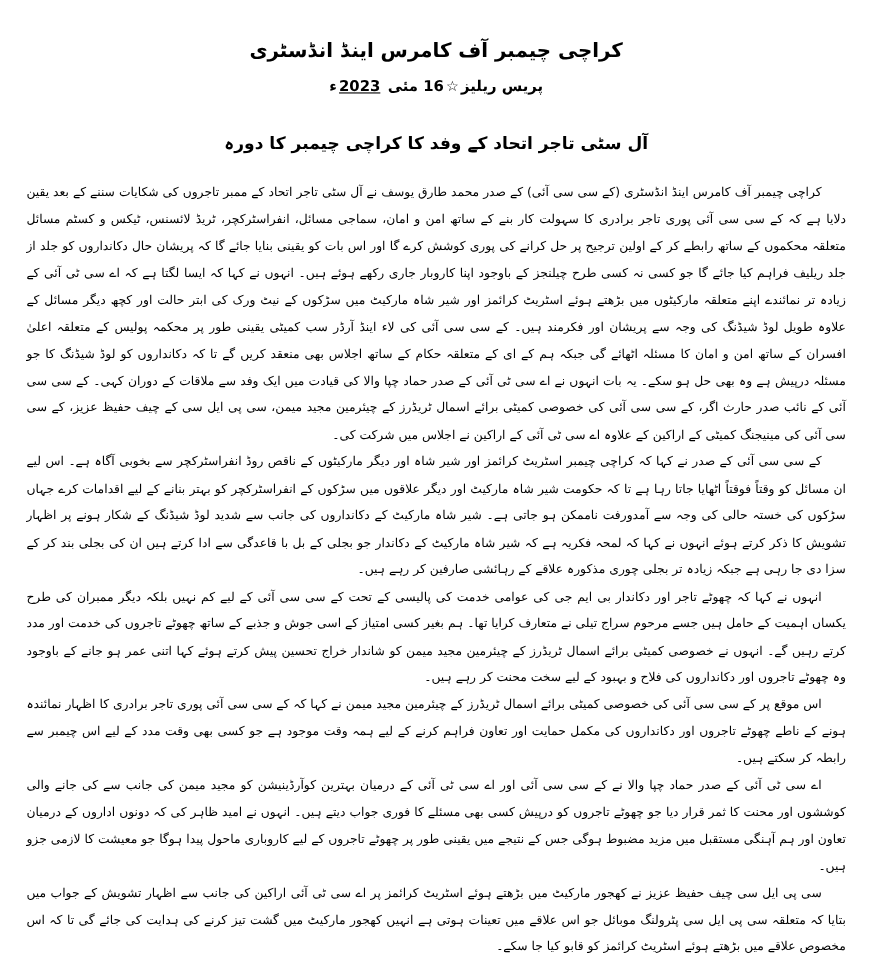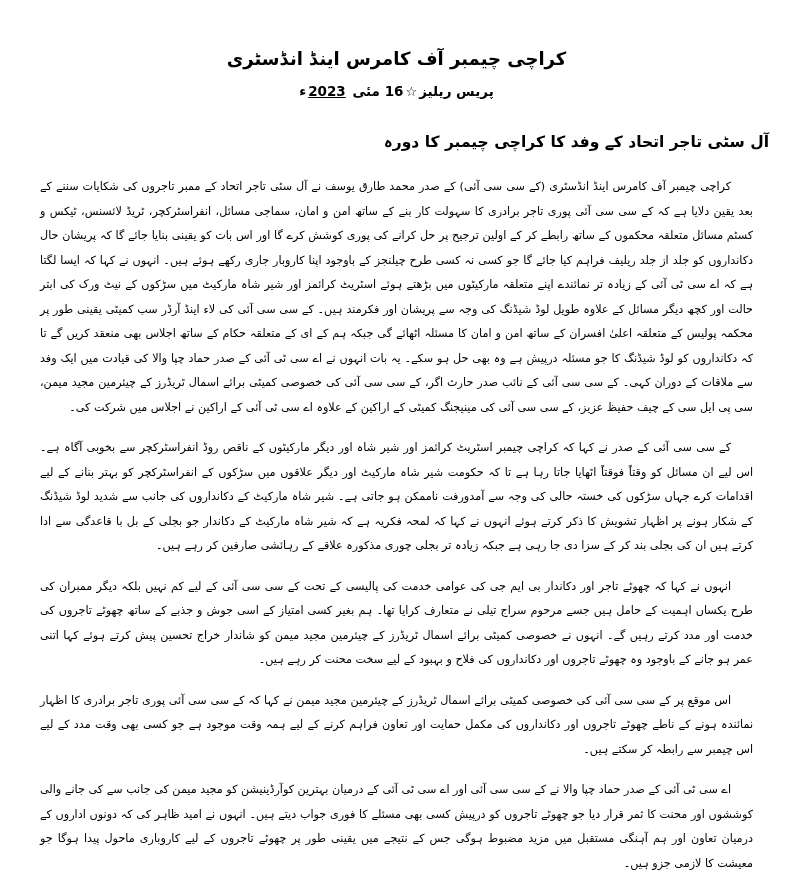--- a/index.html
+++ b/index.html
@@ -10,21 +10,21 @@
     margin: 0 auto;
     font-family: "DejaVu Sans", sans-serif;
     color: #000000;
     direction: rtl;
     overflow: hidden;
   }
   .page {
     width: 793px;
     height: 884px;
     background: #ffffff;
-    padding: 44px 24px 20px 24px;
+    padding: 32px 24px 20px 24px;
   }
   
   .doc-header { text-align: center; }
   .org-title {
     font-size: 18px;
     font-weight: 700;
     line-height: 30px;
     letter-spacing: 0.5px;
   }
   .pr-line {
@@ -33,35 +33,36 @@
     font-weight: 700;
     line-height: 22px;
     text-align: center;
   }
   .pr-line span { padding: 0 1px; }
   .star-glyph { font-weight: 400; font-size: 13px; }
   .underlined-year { text-decoration: underline; }
   
   .headlines {
     margin-top: 26px;
+    text-align: center;
     font-weight: 700;
   }
   .headline-1 { font-size: 15.5px; line-height: 26px; }
   .headline-2 { font-size: 14.5px; line-height: 26px; margin-top: 3px; }
   
   .body-text {
     margin-top: 20px;
     font-size: 11.2px;
     line-height: 24.5px;
     text-align: justify;
     text-justify: inter-word;
   }
   .body-text p {
     text-indent: 22px;
-    margin: 16px;
+    margin: 0;
   }
 </style>
 </head>
 <body>
 
 <div class="page">
 
   <header class="doc-header">
     <h1 class="org-title">کراچی چیمبر آف کامرس اینڈ انڈسٹری</h1>
     <div class="pr-line">

